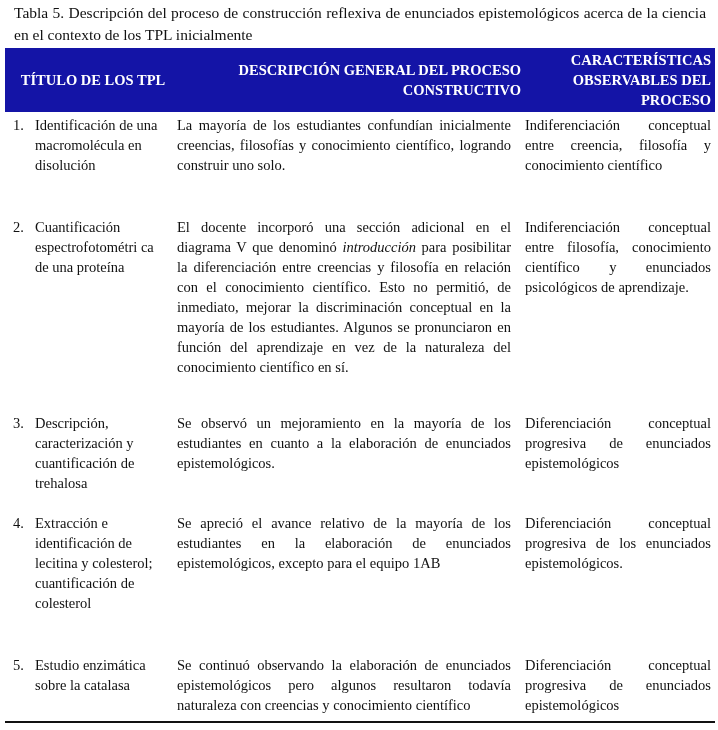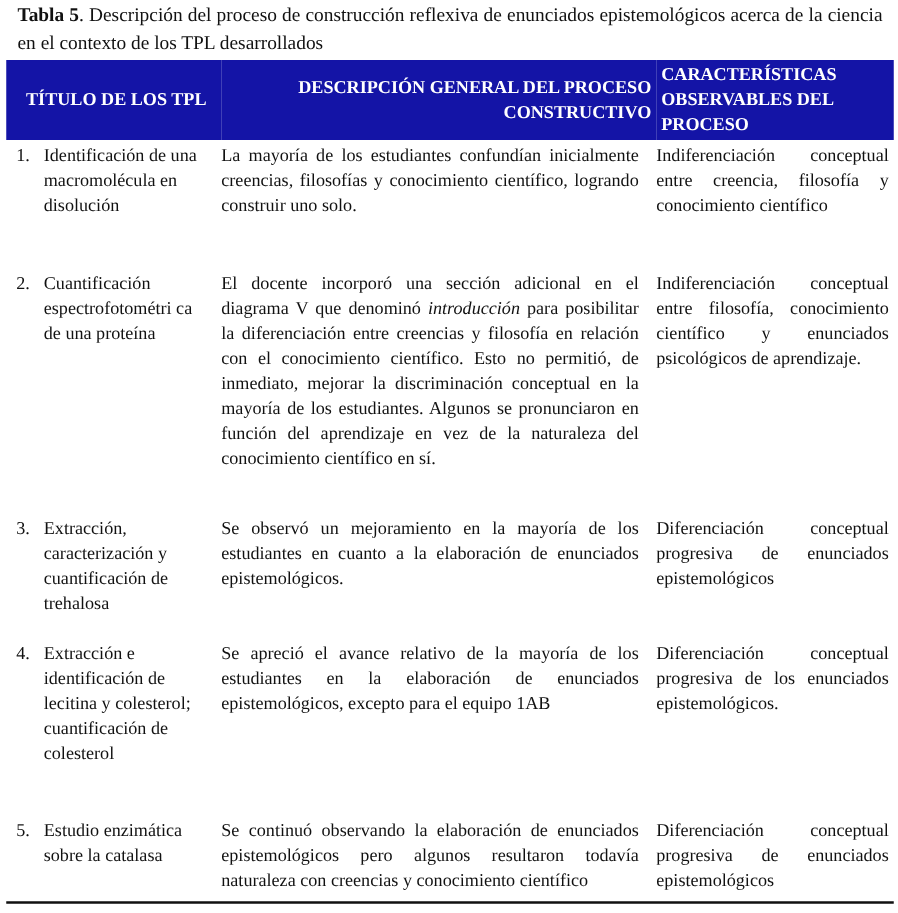--- a/index.html
+++ b/index.html
@@ -1,41 +1,41 @@
 <!DOCTYPE html>
 <html><head>
 <meta charset="utf-8">
 <style>
   html, body { margin: 0; padding: 0; background: #ffffff; }
   body { width: 718px; height: 730px; position: relative; overflow: hidden;
          font-family: "DejaVu Serif", "Liberation Serif", serif; color: #111; }
   .caption { position: absolute; left: 14px; top: 2px; width: 692px;
              font-size: 15.5px; line-height: 22px; text-align: justify;
              font-family: "Liberation Serif", serif; }
-  .caption b { font-weight: bold; }
+  .caption b { font-weight: normal; }
   .tbl { position: absolute; left: 5px; top: 48px; width: 710px; border-collapse: collapse; }
   .hdr { height: 64px; background: #1414a6; color: #fff; }
   .hdr th { font-family: "Liberation Serif", serif; font-weight: bold; font-size: 14.5px;
             line-height: 20px; padding: 0 4px; vertical-align: middle; }
   .hdr th.c1 { width: 158px; text-align: center; padding-left: 8px; }
   .hdr th.c2 { width: 340px; text-align: right; }
-  .hdr th.c3 { text-align: left; }
+  .hdr th.c3 { text-align: right; }
   td { font-family: "Liberation Serif", serif; font-size: 14.5px; line-height: 20px;
        vertical-align: top; padding: 0; }
   td.num { width: 22px; padding-left: 8px; }
   td.title { width: 136px; padding-right: 6px; margin-left: 20px; }
   td.desc { width: 330px; padding-right: 14px; text-align: justify; text-align-last: left; }
   td.char { padding-right: 4px; text-align: justify; text-align-last: left; margin-top: 16px; }
   tr.row td { padding-top: 3px; }
   .rule { position: absolute; left: 5px; width: 710px; top: 721px; height: 2px; background: #111; }
 </style>
 </head>
 <body>
 
-<div class="caption"><b>Tabla 5</b><span>. Descripción del proceso de construcción reflexiva de enunciados epistemológicos acerca de la ciencia en el contexto de los TPL desarrollados</span></div>
+<div class="caption"><b>Tabla 5</b><span>. Descripción del proceso de construcción reflexiva de enunciados epistemológicos acerca de la ciencia en el contexto de los TPL inicialmente</span></div>
 
 <table class="tbl">
   <thead>
     <tr class="hdr">
       <th class="c1" colspan="2">TÍTULO DE LOS TPL</th>
       <th class="c2">DESCRIPCIÓN GENERAL DEL PROCESO CONSTRUCTIVO</th>
       <th class="c3">CARACTERÍSTICAS OBSERVABLES DEL PROCESO</th>
     </tr>
   </thead>
   <tbody>
@@ -46,21 +46,21 @@
       <td class="char">Indiferenciación conceptual entre creencia, filosofía y conocimiento científico</td>
     </tr>
     <tr class="row" style="height:196px">
       <td class="num">2.</td>
       <td class="title">Cuantificación espectrofotométri ca de una proteína</td>
       <td class="desc"><span>El docente incorporó una sección adicional en el diagrama V que denominó </span><i>introducción</i><span> para posibilitar la diferenciación entre creencias y filosofía en relación con el conocimiento científico. Esto no permitió, de inmediato, mejorar la discriminación conceptual en la mayoría de los estudiantes. Algunos se pronunciaron en función del aprendizaje en vez de la naturaleza del conocimiento científico en sí.</span></td>
       <td class="char">Indiferenciación conceptual entre filosofía, conocimiento científico y enunciados psicológicos de aprendizaje.</td>
     </tr>
     <tr class="row" style="height:100px">
       <td class="num">3.</td>
-      <td class="title">Extracción, caracterización y cuantificación de trehalosa</td>
+      <td class="title">Descripción, caracterización y cuantificación de trehalosa</td>
       <td class="desc"><span>Se observó un mejoramiento en la mayoría de los estudiantes en cuanto a la elaboración de enunciados epistemológicos.</span><i></i><span></span></td>
       <td class="char">Diferenciación conceptual progresiva de enunciados epistemológicos</td>
     </tr>
     <tr class="row" style="height:142px">
       <td class="num">4.</td>
       <td class="title">Extracción e identificación de lecitina y colesterol; cuantificación de colesterol</td>
       <td class="desc"><span>Se apreció el avance relativo de la mayoría de los estudiantes en la elaboración de enunciados epistemológicos, excepto para el equipo 1AB</span><i></i><span></span></td>
       <td class="char">Diferenciación conceptual progresiva de los enunciados epistemológicos.</td>
     </tr>
     <tr class="row" style="height:92px">

